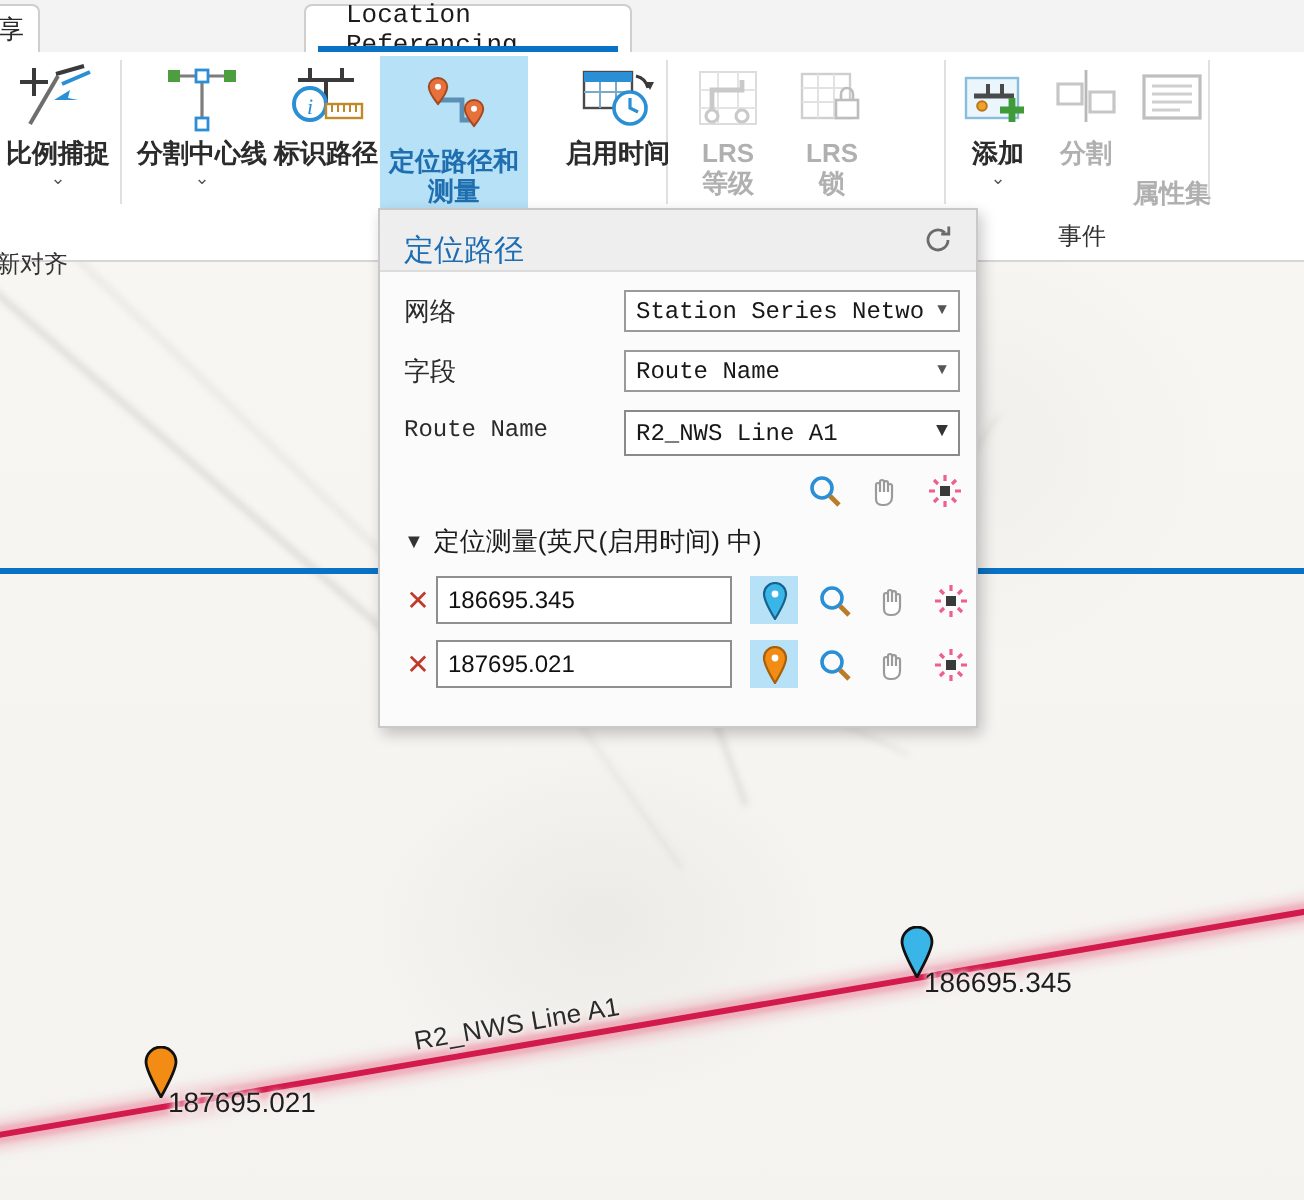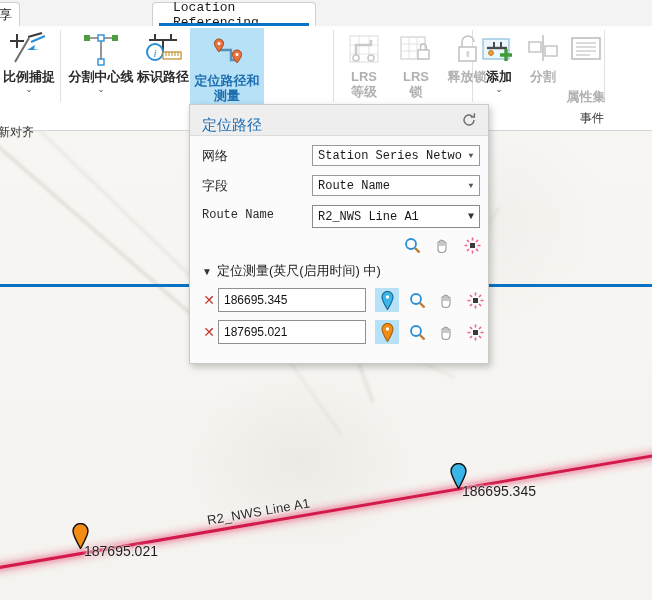--- a/index.html
+++ b/index.html
@@ -60,21 +60,21 @@
   .tab.partial{left:-22px;width:42px;border-left:none;border-radius:0 4px 0 0;}
   .tab.t-lin{left:46px;width:90px;}
   .tab.t-loc{left:152px;width:164px;font-family:"Liberation Mono","DejaVu Sans Mono",monospace;font-size:13px;color:#1b1b1b;padding-left:20px;}
   .tab.t-loc .tab-underline{position:absolute;left:6px;right:6px;bottom:0;height:3px;background:#0a72c4;}
 
   #ribbon-body{
     position:absolute;left:0;top:26px;width:652px;height:104px;
     background:#ffffff;border-bottom:1px solid #d6d6d6;
   }
   .grp-sep{position:absolute;top:4px;width:1px;height:72px;background:#e0e0e0;}
-  .grp-label{position:absolute;top:84px;font-size:12px;color:#333;text-align:right;}
+  .grp-label{position:absolute;top:84px;font-size:12px;color:#333;text-align:center;}
 
   .rb{
     position:absolute;display:flex;flex-direction:column;align-items:center;
     box-sizing:border-box;
   }
   .rb .ic{height:36px;display:flex;align-items:flex-end;justify-content:center;}
   .rb .lb{font-size:13px;color:#2b2b2b;text-align:center;line-height:15px;margin-top:3px;white-space:pre-line;font-weight:bold;}
   .rb .lb.dim{color:#b0b0b0;}
   .rb .caret{font-size:9px;color:#555;line-height:9px;margin-top:1px;}
   .rb.active{background:#b6e1f7;}
@@ -243,20 +243,34 @@
           <path d="M15 3 c2.6 0 4.6 2 4.6 4.4 C19.6 10.4 15 16 15 16 S10.4 10.4 10.4 7.4 C10.4 5 12.4 3 15 3 Z" fill="#e8703a" stroke="#a34a20" stroke-width="1"></path>
           <circle cx="15" cy="7.4" r="1.5" fill="#fff"></circle>
           <path d="M33 14 c2.6 0 4.6 2 4.6 4.4 C37.6 21.4 33 27 33 27 S28.4 21.4 28.4 18.4 C28.4 16 30.4 14 33 14 Z" fill="#e8703a" stroke="#a34a20" stroke-width="1"></path>
           <circle cx="33" cy="18.4" r="1.5" fill="#fff"></circle>
         </svg>
       </div>
       <div class="lb">定位路径和测量</div>
       <div class="caret">⌄</div>
     </div>
 
+    <div class="rb" style="left:282px;top:4px;width:54px;">
+      <div class="ic">
+        <svg class="mini" width="44" height="34" viewBox="0 0 44 34">
+          <rect x="5" y="4" width="24" height="18" fill="#fff" stroke="#4a4a4a" stroke-width="1.2"></rect>
+          <rect x="5" y="4" width="24" height="5" fill="#2b8fd6"></rect>
+          <path d="M5 14 h24 M13 9 v13 M21 9 v13" stroke="#7aa8c9" stroke-width="1"></path>
+          <path d="M31 6 a8 8 0 0 1 6 6" stroke="#3a3a3a" stroke-width="1.6" fill="none"></path>
+          <path d="M38 13 l-2 -4 l4 0 z" fill="#3a3a3a"></path>
+          <circle cx="28" cy="22" r="8" fill="#fff" stroke="#2b8fd6" stroke-width="1.8"></circle>
+          <path d="M28 17 v5 l4 2" stroke="#2b8fd6" stroke-width="1.6" fill="none"></path>
+        </svg>
+      </div>
+      <div class="lb">启用时间</div>
+    </div>
 
     <div class="rb" style="left:340px;top:4px;width:48px;">
       <div class="ic">
         <svg class="mini" width="38" height="34" viewBox="0 0 38 34">
           <rect x="5" y="4" width="28" height="26" fill="none" stroke="#dcdcdc" stroke-width="1"></rect>
           <path d="M5 13 h28 M5 22 h28 M14 4 v26 M24 4 v26" stroke="#e4e4e4" stroke-width="1"></path>
           <path d="M11 26 L11 13 L26 13 L26 8" stroke="#c9c9c9" stroke-width="2.4" fill="none"></path>
           <circle cx="11" cy="26" r="3" fill="#fff" stroke="#c9c9c9" stroke-width="1.6"></circle>
           <circle cx="26" cy="26" r="3" fill="#fff" stroke="#c9c9c9" stroke-width="1.6"></circle>
         </svg>
@@ -271,30 +285,20 @@
           <rect x="4" y="5" width="24" height="22" fill="#fff" stroke="#cfcfcf" stroke-width="1.2"></rect>
           <path d="M4 12 h24 M4 19 h24 M12 5 v22 M20 5 v22" stroke="#e2e2e2" stroke-width="1"></path>
           <rect x="21" y="18" width="11" height="9" fill="#fff" stroke="#bdbdbd" stroke-width="1.3"></rect>
           <path d="M23.5 18 v-3 a3 3 0 0 1 6 0 v3" stroke="#bdbdbd" stroke-width="1.3" fill="none"></path>
         </svg>
       </div>
       <div class="lb dim">LRS
 锁</div>
     </div>
 
-    <div class="rb" style="left:440px;top:4px;width:54px;">
-      <div class="ic">
-        <svg class="mini" width="38" height="34" viewBox="0 0 38 34">
-          <rect x="11" y="15" width="17" height="14" fill="#fff" stroke="#c4c4c4" stroke-width="1.6"></rect>
-          <path d="M14 15 v-5 a6 6 0 0 1 12 0" stroke="#c4c4c4" stroke-width="1.6" fill="none"></path>
-          <rect x="18.5" y="19" width="2.6" height="6" fill="#d4d4d4"></rect>
-        </svg>
-      </div>
-      <div class="lb dim">释放锁</div>
-    </div>
 
     <div class="rb" style="left:478px;top:4px;width:42px;">
       <div class="ic">
         <svg class="mini" width="40" height="34" viewBox="0 0 40 34">
           <rect x="4" y="7" width="26" height="20" fill="#eaf5fc" stroke="#89bddc" stroke-width="1.2"></rect>
           <path d="M8 16 h20" stroke="#4a4a4a" stroke-width="2.4"></path>
           <path d="M15 10 v6 M22 10 v6" stroke="#4a4a4a" stroke-width="2"></path>
           <circle cx="12" cy="21" r="2.4" fill="#f0a030" stroke="#b97713" stroke-width="1"></circle>
           <path d="M27 17 v12 M21 23 h12" stroke="#3f9a37" stroke-width="3.4"></path>
         </svg>

